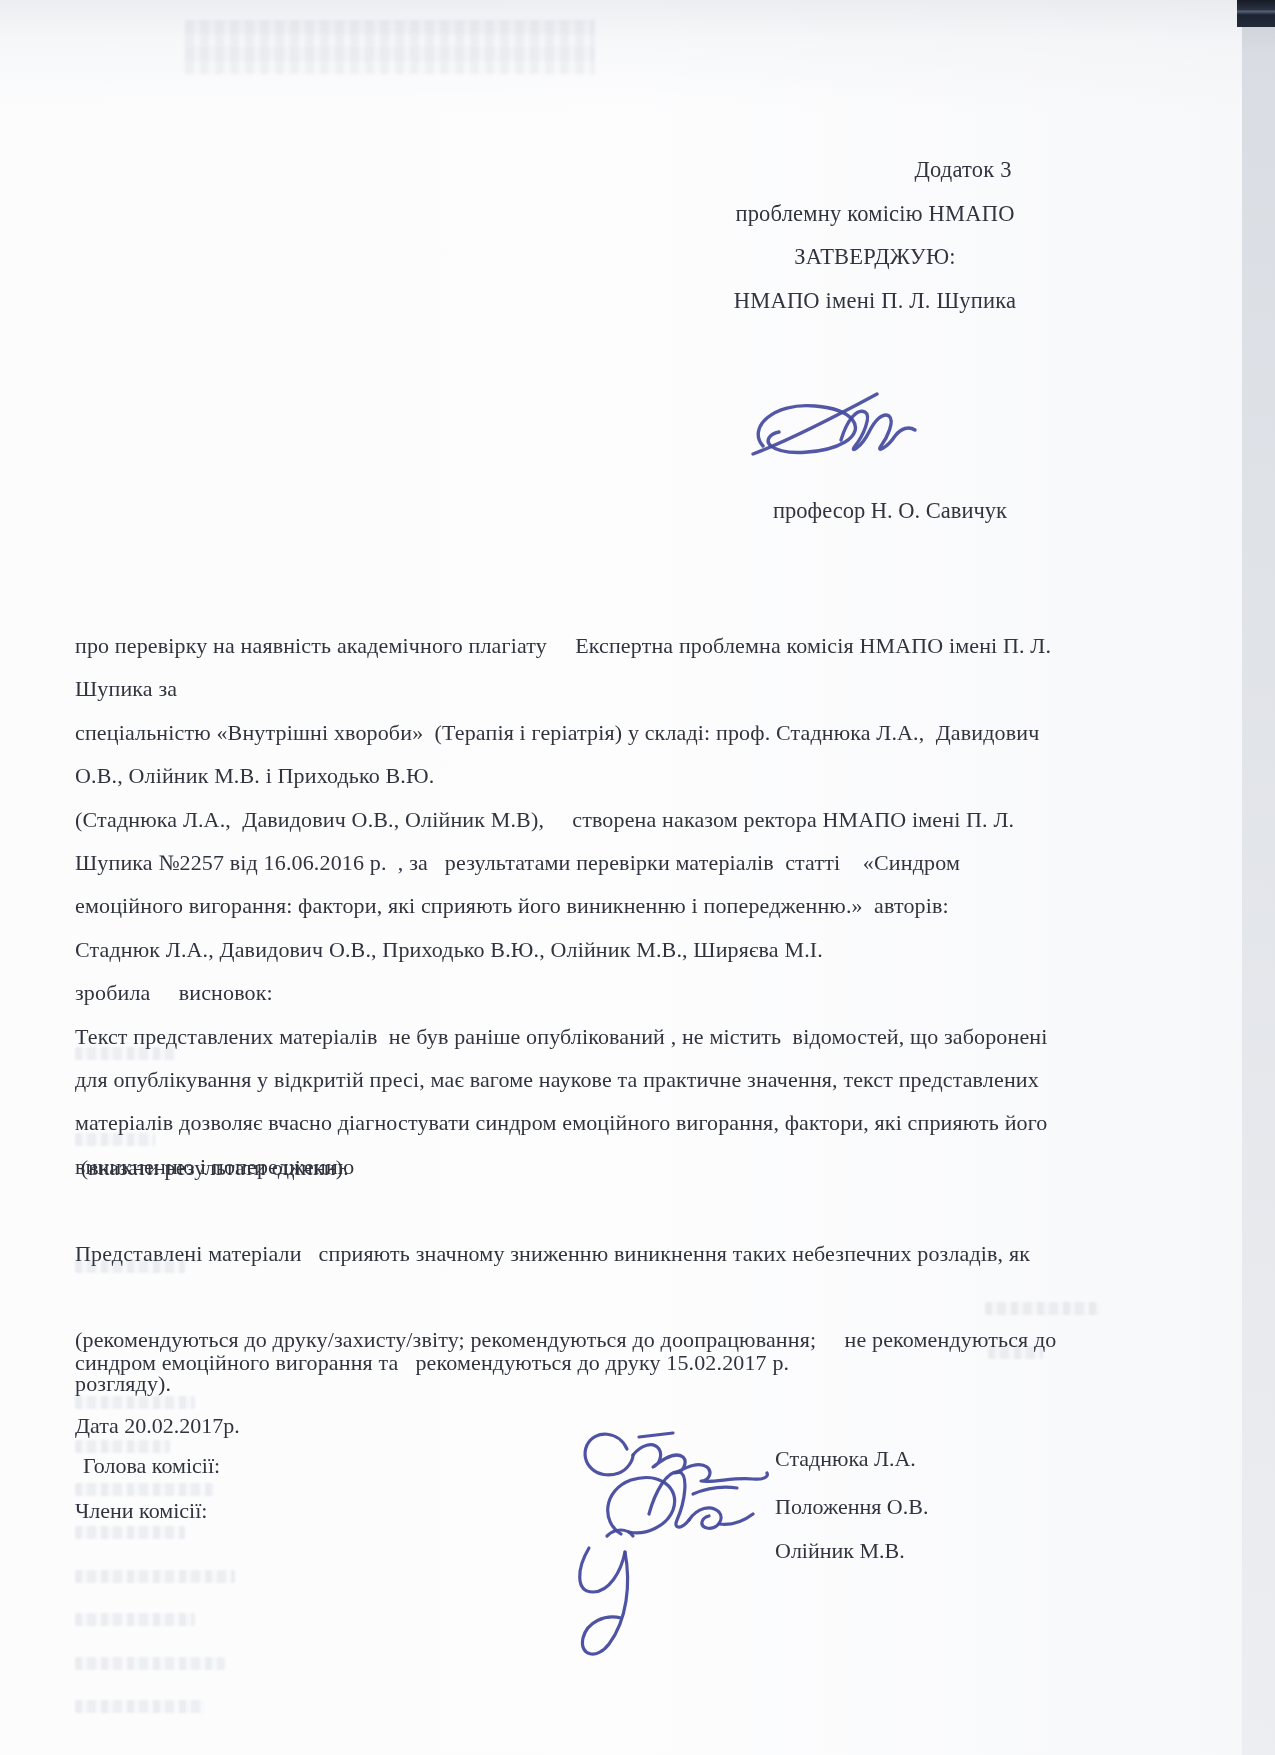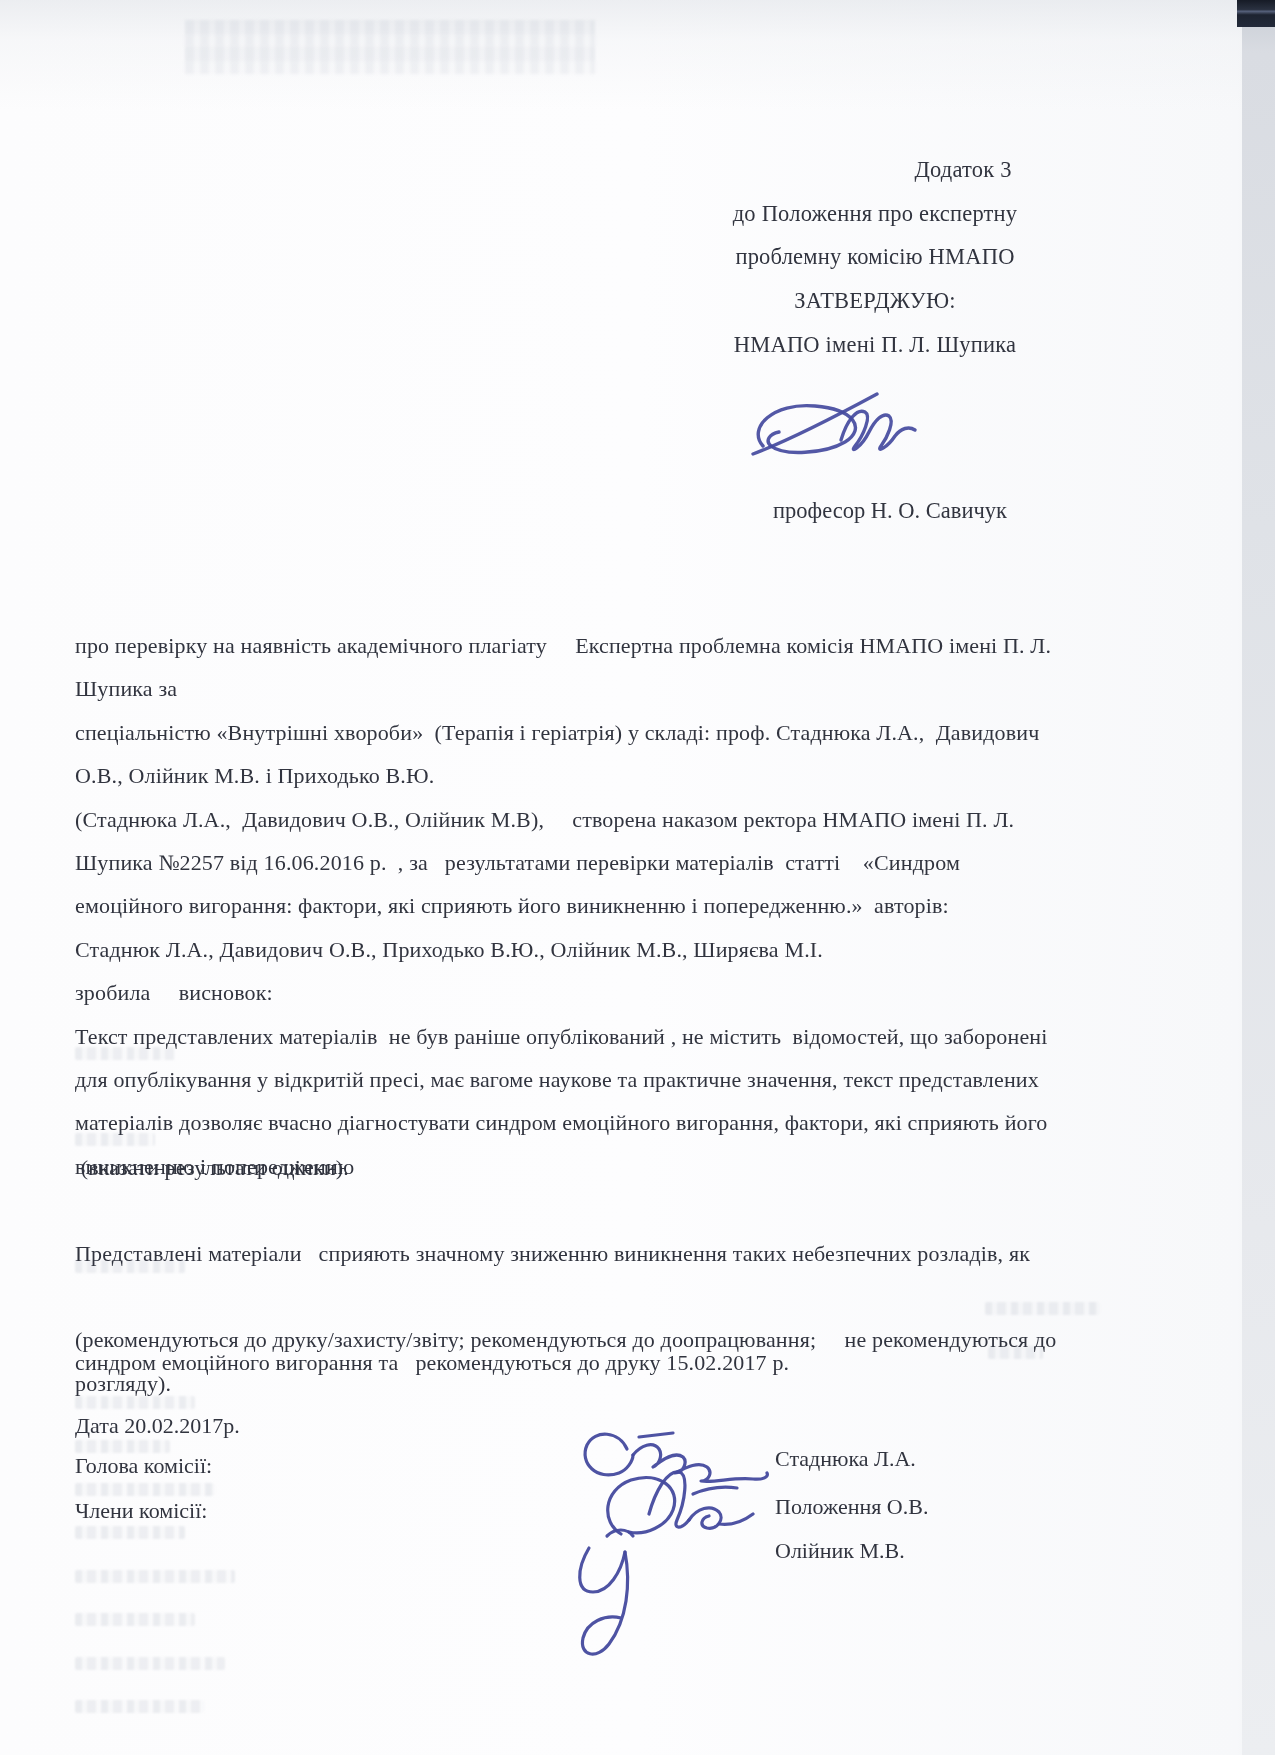--- a/index.html
+++ b/index.html
@@ -61,21 +61,21 @@
   .doc-title {
     position:absolute; left:75px; top:578px; width:950px;
     text-align:center; font-size:22.5px; letter-spacing:.2px;
   }
   .body-line {
     position:absolute; left:75px; font-size:22px; letter-spacing:.15px;
     white-space:pre; line-height:30px;
   }
   .date-line { position:absolute; left:75px; top:1413px; font-size:22px; white-space:pre; }
   .committee-label { position:absolute; left:75px; font-size:22px; white-space:pre; }
-  .lbl-head { top:1453px; }
+  .lbl-head { top:1453px;margin-left:8px; }
   .lbl-members { top:1498px; }
   .committee-name { position:absolute; left:775px; font-size:22px; white-space:pre; }
   .name-0 { top:1446px; }
   .name-1 { top:1494px; }
   .name-2 { top:1538px; }
 </style>
 </head>
 <body style="--text-color: #31343f;">
 
 <div class="page">
@@ -92,21 +92,21 @@
       <div class="ghost" style="left: 75px; top: 1396px; width: 120px;"></div>
       <div class="ghost" style="left: 75px; top: 1440px; width: 95px;"></div>
       <div class="ghost" style="left: 75px; top: 1483px; width: 140px;"></div>
       <div class="ghost" style="left: 75px; top: 1526px; width: 110px;"></div>
       <div class="ghost" style="left: 75px; top: 1570px; width: 160px;"></div>
       <div class="ghost" style="left: 75px; top: 1613px; width: 120px;"></div>
       <div class="ghost" style="left: 75px; top: 1657px; width: 150px;"></div>
       <div class="ghost" style="left: 75px; top: 1700px; width: 130px;"></div>
     </div>
 
-  <div class="appendix" id="appendix-lines"><div class="apx-line apx-first">Додаток 3</div><div class="apx-line">до Положення про експертну</div><div class="apx-line">проблемну комісію НМАПО</div><div class="apx-line">ЗАТВЕРДЖУЮ:</div><div class="apx-line">НМАПО імені П. Л. Шупика</div></div>
+  <div class="appendix" id="appendix-lines"><div class="apx-line apx-first">Додаток 3</div><div class="apx-line">проблемну комісію НМАПО</div><div class="apx-line">ЗАТВЕРДЖУЮ:</div><div class="apx-line">НМАПО імені П. Л. Шупика</div></div>
 
   <svg class="sig sig-approver" style="left:745px; top:388px;" width="180" height="85" viewBox="0 0 180 85">
     <path d="M 18,58 C 2,40 28,14 70,18 C 108,21 122,40 100,54 C 80,66 38,68 26,58 C 20,53 24,46 34,44" stroke="#434aa2"></path>
     <path d="M 8,66 C 45,52 95,26 132,6" stroke="#434aa2"></path>
     <path d="M 96,52 C 102,32 112,20 120,24 C 127,28 118,48 110,58 C 104,66 116,60 124,44 C 130,32 138,24 144,28 C 150,33 142,50 136,58 C 131,65 142,60 150,48 C 156,40 164,38 170,42" stroke="#434aa2"></path>
   </svg>
 
   <div class="approver">професор Н. О. Савичук</div>
 
 

